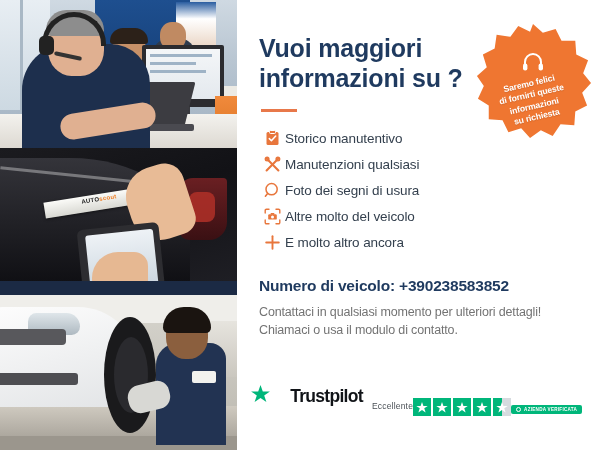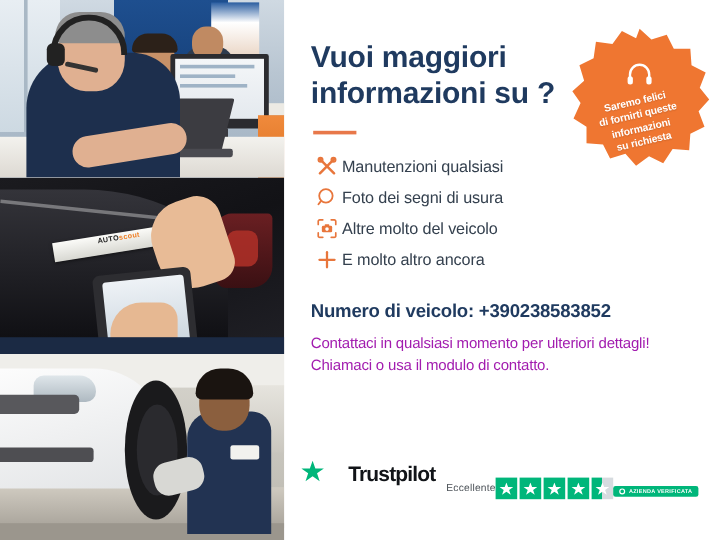--- a/index.html
+++ b/index.html
@@ -132,21 +132,21 @@
 
   .headline { font-size:25px; line-height:1.18; font-weight:bold; color:#1f3a5f; letter-spacing:-.2px; }
   .rule { width:36px; height:3px; background:#e8784a; margin:16px 0 13px 2px; }
 
   .feature-list { list-style:none; }
   .feature { display:flex; align-items:center; height:26px; }
   .feature .ic { width:26px; flex:0 0 26px; display:flex; align-items:center; justify-content:center; }
   .feature .lbl { font-size:13.5px; color:#34404e; letter-spacing:-.1px; }
 
   .phone { margin-top:22px; font-size:15.5px; font-weight:bold; color:#1f3a5f; letter-spacing:-.2px; }
-  .sub { margin-top:8px; font-size:12.5px; line-height:1.45; color:#a21caf; letter-spacing:-.15px; }
+  .sub { margin-top:8px; font-size:12.5px; line-height:1.45; color:#737373; letter-spacing:-.15px; }
 
   
   .badge { position:absolute; right:8px; top:22px; width:118px; height:118px; }
   .badge-star { position:absolute; inset:0; }
   .badge-inner { position:absolute; inset:0; display:flex; flex-direction:column;
       align-items:center; justify-content:center; }
   .badge-icon { margin-top:14px; }
   .badge-text { margin-top:2px; transform:rotate(-13deg); text-align:center;
       font-size:8.6px; font-weight:bold; line-height:1.32; color:#fff;
       text-shadow:0 1px 1px rgba(0,0,0,.12); letter-spacing:-.1px; }
@@ -243,20 +243,30 @@
 
     <h1 class="headline">
       <span>Vuoi maggiori</span><br>
       <span>informazioni su ?</span>
     </h1>
 
     <div class="rule"></div>
 
     <ul class="feature-list">
 
+      <li class="feature">
+        <span class="ic">
+          <svg width="13" height="16" viewBox="0 0 13 16">
+            <rect x="0.5" y="2" width="12" height="13" rx="1.5" fill="#e8763c"></rect>
+            <rect x="3.5" y="0.5" width="6" height="3" rx="1" fill="#e8763c" stroke="#fff" stroke-width="1"></rect>
+            <path d="M3.3 8.6 L5.4 10.7 L9.7 6" stroke="#fff" stroke-width="1.5" fill="none" stroke-linecap="round" stroke-linejoin="round"></path>
+          </svg>
+        </span>
+        <span class="lbl">Storico manutentivo</span>
+      </li>
 
       <li class="feature">
         <span class="ic">
           <svg width="17" height="17" viewBox="0 0 17 17">
             <g stroke="#e8763c" stroke-width="2.1" stroke-linecap="round">
               <line x1="2.6" y1="2.6" x2="14.4" y2="14.4"></line>
               <line x1="14.4" y1="2.6" x2="2.6" y2="14.4"></line>
             </g>
             <circle cx="3.1" cy="3.1" r="1.7" fill="none" stroke="#e8763c" stroke-width="1.6"></circle>
             <circle cx="13.9" cy="3.1" r="1.7" fill="none" stroke="#e8763c" stroke-width="1.6"></circle>

